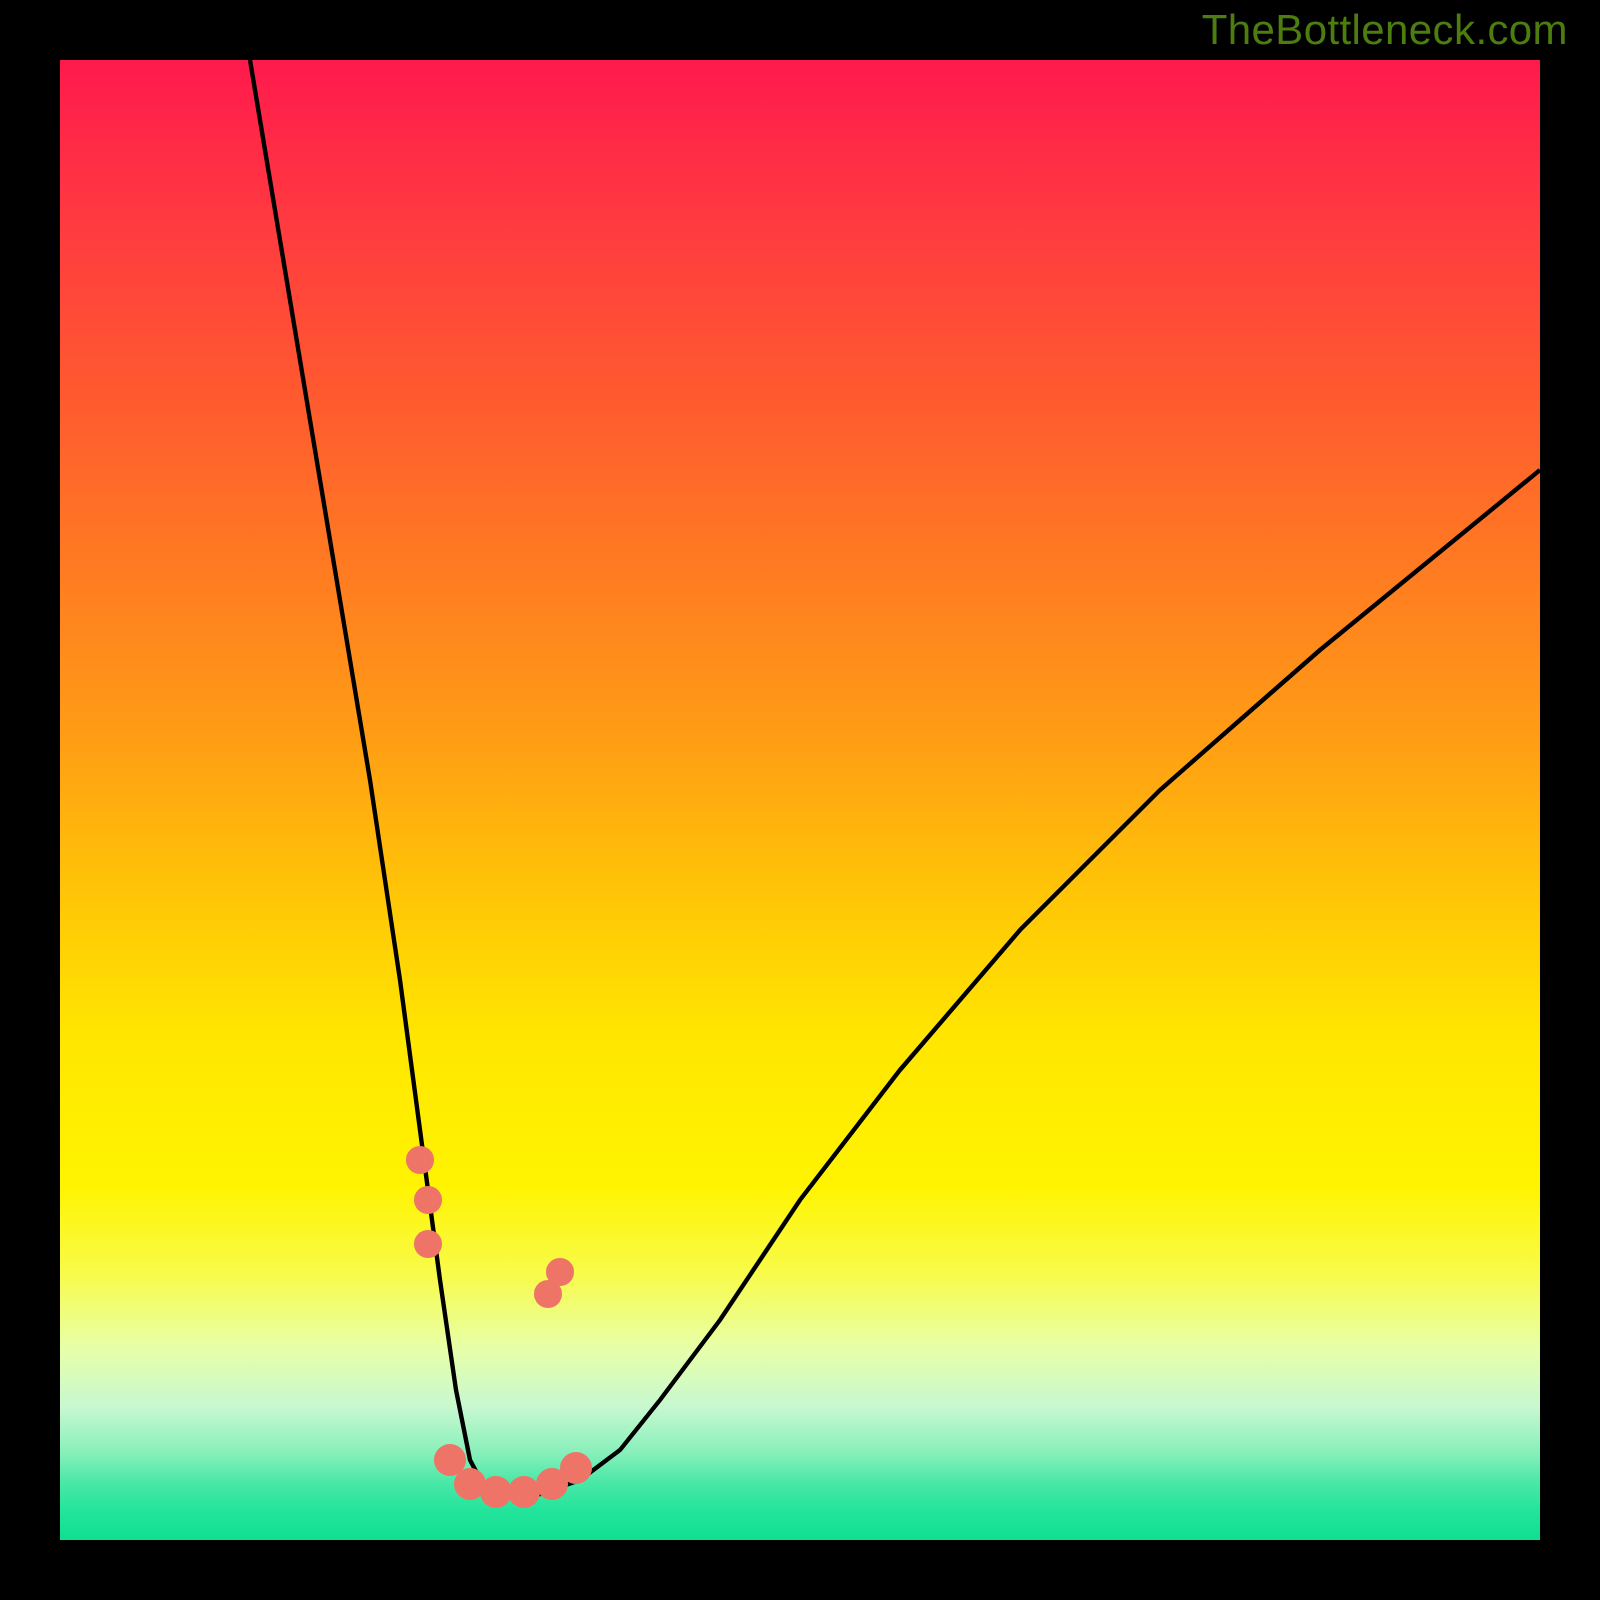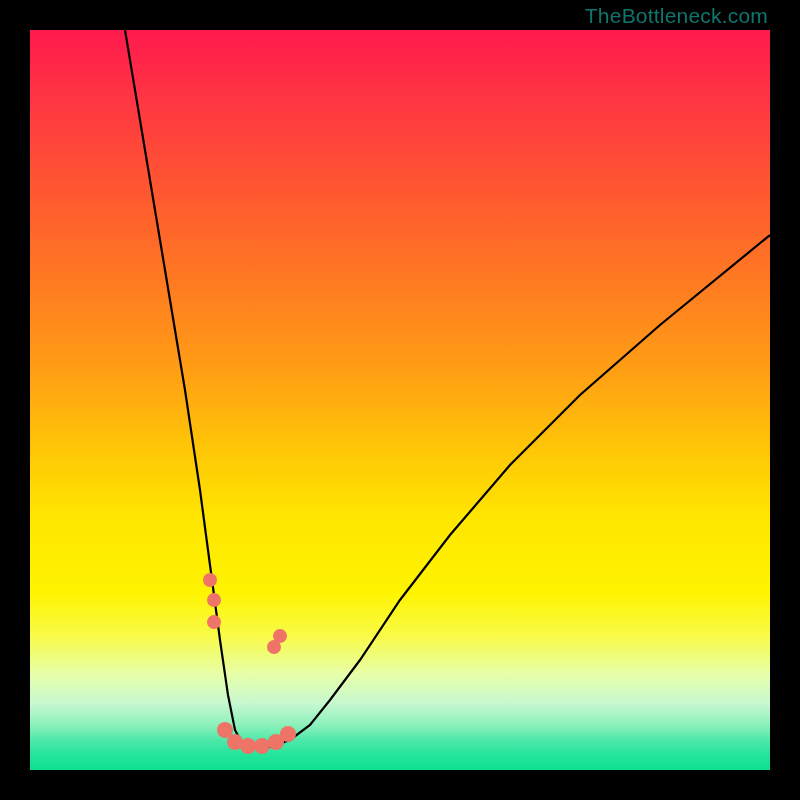--- a/index.html
+++ b/index.html
@@ -37,23 +37,23 @@
       #e7ffa8 87%,
       #c7f8d0 91%,
       #8af0bb 94%,
       #4de8a8 96%,
       #23e49b 98%,
       #0fe090 100%
     );
   }
   .watermark {
     position: absolute;
-    right: 32px;
+    right: 16px;
     top: 4px;
-    color: #0f766e;
+    color: #4d7c0f;
     font-size: 21px;
     font-weight: 500;
     letter-spacing: 0.2px;
   }
   svg.curve {
     position: absolute;
     left: 0;
     top: 0;
     width: 740px;
     height: 740px;

